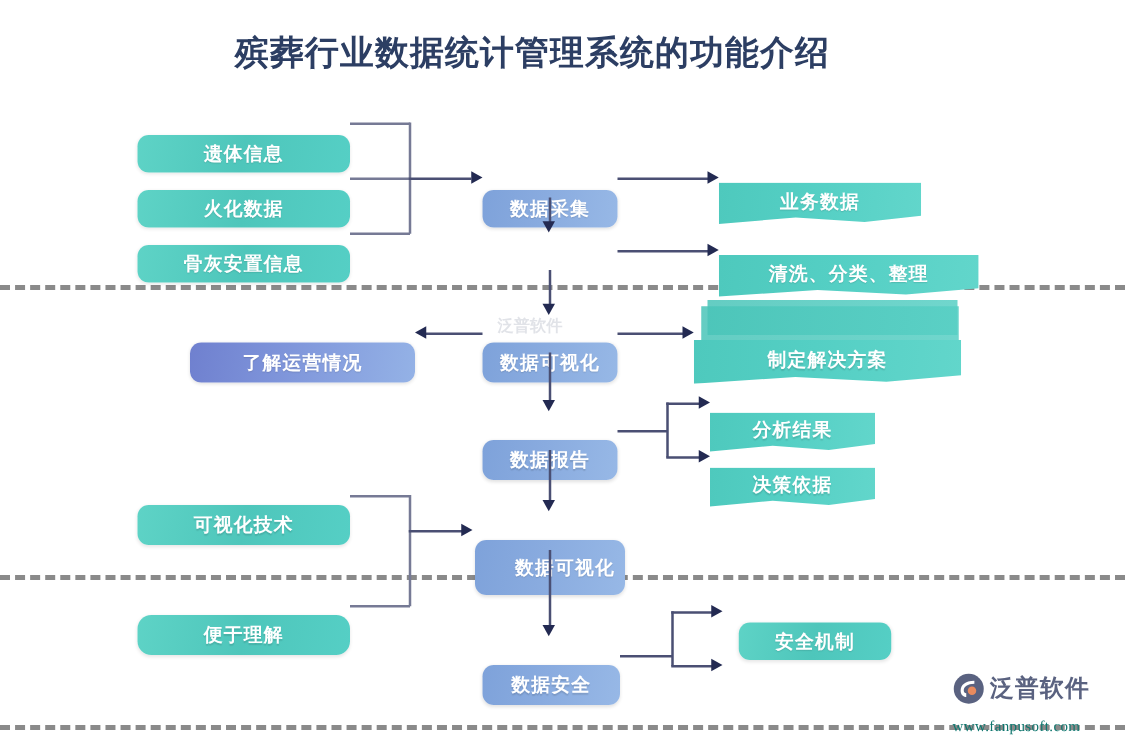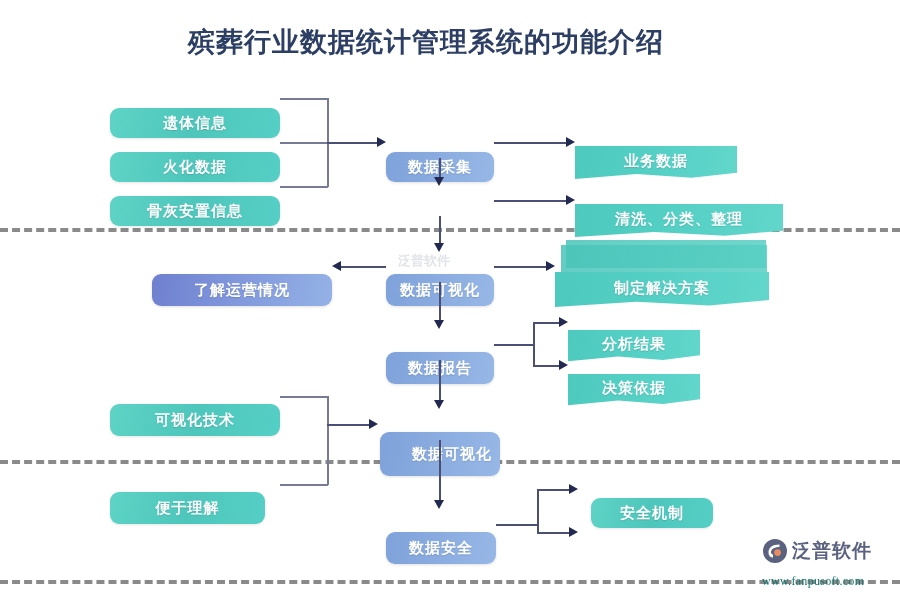--- a/index.html
+++ b/index.html
@@ -211,21 +211,21 @@
   <div class="ln ln-v" style="left:439px; top:360px; height:42px;"></div>
   <div class="arw arw-d" style="left:434px; top:400px;"></div>
 
   <div class="node pill-blue" style="left:380px; top:408px; width:120px; height:44px;padding-left:24px;">
     <span>数据可视化</span>
   </div>
 
   <div class="node pill-teal" style="left:110px; top:380px; width:170px; height:32px;">
     <span>可视化技术</span>
   </div>
-  <div class="node pill-teal" style="left:110px; top:468px; width:155px; height:32px;">
+  <div class="node pill-teal" style="left:110px; top:468px; width:170px; height:32px;border-radius:11px;">
     <span>便于理解</span>
   </div>
   <div class="ln ln-h ln-gray" style="left:280px; top:396px; width:48px;"></div>
   <div class="ln ln-h ln-gray" style="left:280px; top:484px; width:48px;"></div>
   <div class="ln ln-v ln-gray" style="left:327px; top:396px; height:89px;"></div>
   <div class="ln ln-h" style="left:327px; top:424px; width:44px;"></div>
   <div class="arw arw-r" style="left:369px; top:419px;"></div>
 
   <div class="ln ln-v" style="left:439px; top:440px; height:62px;"></div>
   <div class="arw arw-d" style="left:434px; top:500px;"></div>

